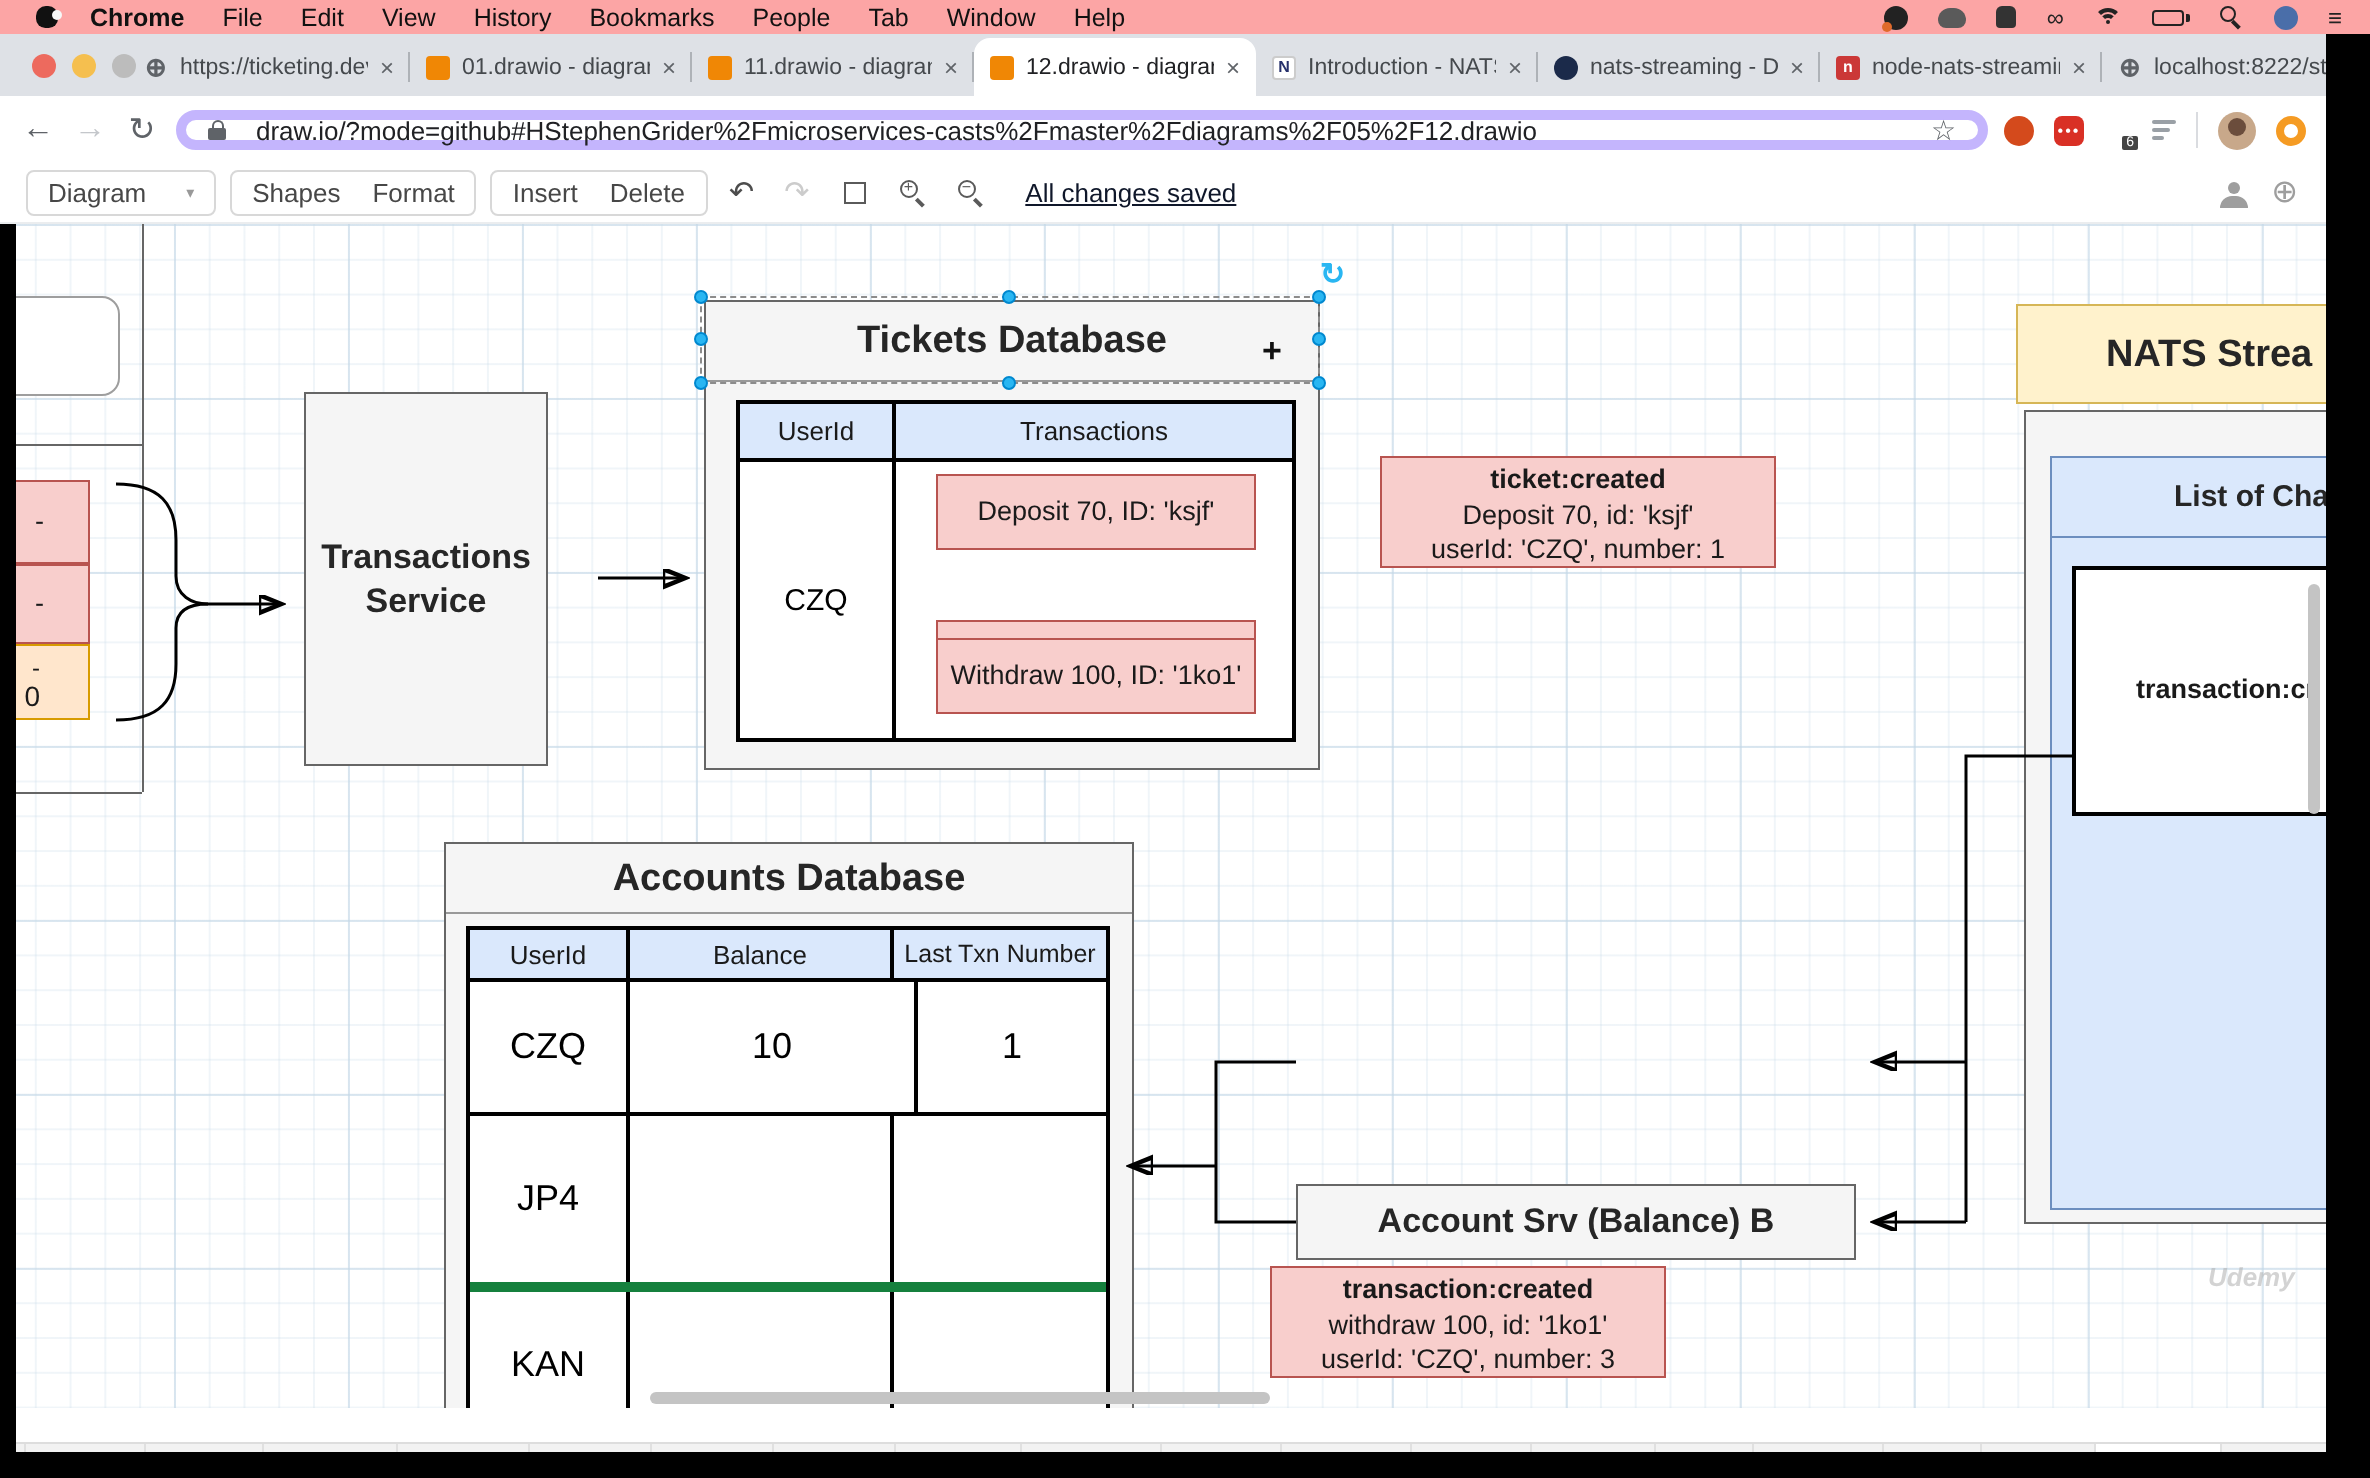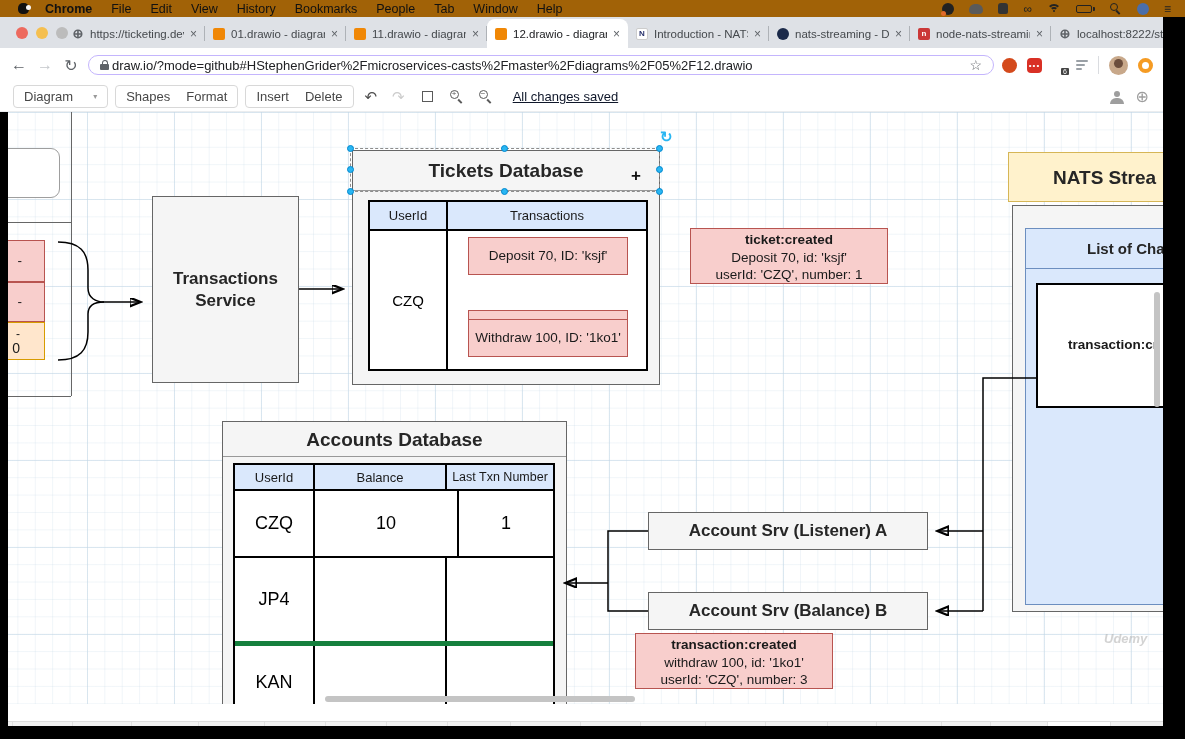--- a/index.html
+++ b/index.html
@@ -1,20 +1,20 @@
 <!DOCTYPE html>
 <html><head>
 <meta charset="utf-8">
 <style>
   * { margin:0; padding:0; box-sizing:border-box; }
   html,body { width:1185px; height:739px; background:#000; font-family:"Liberation Sans", sans-serif; overflow:hidden; }
   #stage { position:relative; width:1185px; height:739px; background:#000; }
 
   
-  #menubar { position:absolute; left:0; top:0; width:1185px; height:17px; background:#a16207;
+  #menubar { position:absolute; left:0; top:0; width:1185px; height:17px; background:#fca5a5;
              display:flex; align-items:center; font-size:12.5px; color:#111; z-index:50; }
   .apple { width:11px; height:11px; background:#111; border-radius:45% 45% 42% 42%; margin:0 16px 0 18px; position:relative; }
   .apple::after { content:""; position:absolute; right:-2px; top:2px; width:5px; height:5px; background:#f7f7f7; border-radius:50%; }
   .menu-item { margin-right:19px; white-space:nowrap; }
   .menu-item.bold { font-weight:bold; }
   #tray { margin-left:auto; display:flex; align-items:center; gap:15px; padding-right:14px; }
   .tray-dot { width:12px; height:12px; border-radius:50%; background:#222; position:relative; }
   .tray-dot .sub { position:absolute; left:-1px; bottom:-1px; width:5px; height:5px; border-radius:50%; background:#e06a2b; }
   .tray-cloud { width:14px; height:10px; background:#5a5a5a; border-radius:6px 6px 4px 4px; }
   .tray-hand { width:10px; height:11px; background:#333; border-radius:3px 3px 2px 2px; }
@@ -51,21 +51,21 @@
   .fav.globe { border-radius:50%; background:none; color:#5f6368; font-size:13px; line-height:12px; }
   .fav.drawio { background:#f08705; }
   .fav.nats { background:#fff; border:1px solid #ccc; color:#26306b; }
   .fav.darkdot { background:#1b2a4a; border-radius:50%; }
   .fav.npm { background:#cb3837; }
 
   
   #urlrow { height:34px; background:#fff; display:flex; align-items:center; padding:0 10px; gap:8px; }
   .navg { font-size:16px; color:#5f6368; width:18px; text-align:center; }
   .navg.dis { color:#c4c7cb; }
-  #omnibox { flex:1; height:20px; border:1px solid #c4b5fd; border-radius:14px; display:flex; align-items:center; padding:0 11px; gap:3px; }
+  #omnibox { flex:1; height:20px; border:5px solid #c4b5fd; border-radius:14px; display:flex; align-items:center; padding:0 11px; gap:15px; }
   .lock { display:flex; flex-direction:column; align-items:center; }
   .lock .sh { width:6px; height:4px; border:1.5px solid #5f6368; border-bottom:none; border-radius:3px 3px 0 0; }
   .lock .bd { width:9px; height:6px; background:#5f6368; border-radius:1px; }
   #urltext { flex:1; font-size:13px; color:#202124; white-space:nowrap; overflow:hidden; }
   .star { color:#5f6368; font-size:14px; }
   .ext { display:flex; align-items:center; gap:10px; }
   .ext-red-circle { width:15px; height:15px; border-radius:50%; background:#d44a1c; }
   .ext-red-square { width:15px; height:15px; border-radius:4px; background:#d93025; color:#fff; font-size:8px; display:flex; align-items:center; justify-content:center; letter-spacing:1px; }
   .ext-shield { position:relative; width:14px; height:15px; }
   .ext-shield .sh { width:13px; height:14px; background:#7a1f1f; border-radius:2px 2px 6px 6px; }
@@ -299,21 +299,21 @@
         <span>-</span>
       </div>
       <div class="pinkcell" style="left:-30px;top:170px;width:75px;height:40px;justify-content:flex-end;padding-right:22px;">
         <span>-</span>
       </div>
       <div class="pinkcell" style="left:-30px;top:210px;width:75px;height:38px;background:#ffe6cc;border-color:#d79b00;flex-direction:column;align-items:flex-end;padding-right:24px;font-size:12px;line-height:14px;">
         <span>-</span>
         <span style="font-size:14px;">0</span>
       </div>
 
-      <div class="graybox" style="left:152px;top:84px;width:147px;height:187px;font-size:17px;line-height:22px;padding:0 14px;">
+      <div class="graybox" style="left:152px;top:84px;width:122px;height:187px;font-size:17px;line-height:22px;padding:0 14px;">
         <span>Transactions Service</span>
       </div>
 
       <div class="graybox" style="left:352px;top:38px;width:308px;height:235px;display:block;">
         <div style="height:40px;line-height:40px;font-size:19px;border-bottom:1px solid #999;">Tickets Database</div>
       </div>
       <div class="dbtable" style="left:368px;top:88px;width:280px;height:171px;">
         <div style="display:flex;height:29px;border-bottom:2px solid #000;">
           <div class="th" style="width:78px;border-right:2px solid #000;">UserId</div>
           <div class="th" style="flex:1;">Transactions</div>
@@ -381,23 +381,20 @@
           <div style="width:132px;border-right:2px solid #000;display:flex;align-items:center;justify-content:center;"></div>
           <div style="flex:1;display:flex;align-items:center;justify-content:center;"></div>
         </div>
         <div style="display:flex;height:72px;font-size:18px;">
           <div style="width:80px;border-right:2px solid #000;display:flex;align-items:center;justify-content:center;">KAN</div>
           <div style="width:132px;border-right:2px solid #000;display:flex;align-items:center;justify-content:center;"></div>
           <div style="flex:1;display:flex;align-items:center;justify-content:center;"></div>
         </div>
       </div>
 
-      <div class="graybox" style="left:648px;top:400px;width:280px;height:38px;font-size:17px;">
-        <span>Account Srv (Listener) A</span>
-      </div>
       <div class="graybox" style="left:648px;top:480px;width:280px;height:38px;font-size:17px;">
         <span>Account Srv (Balance) B</span>
       </div>
 
       <div class="note" style="left:635px;top:521px;width:198px;height:56px;">
         <b>transaction:created</b><br>
         <span>withdraw 100, id: '1ko1'</span><br>
         <span>userId: 'CZQ', number: 3</span>
       </div>
 

